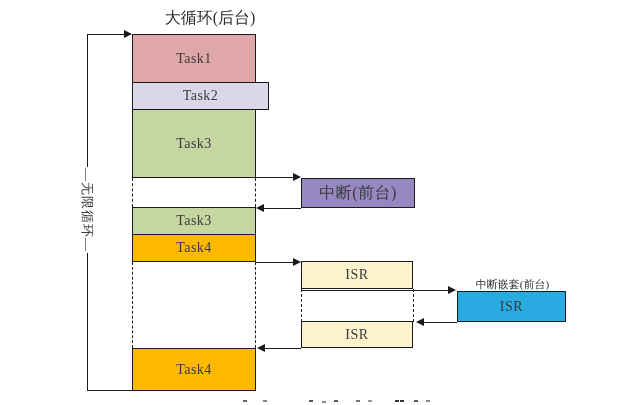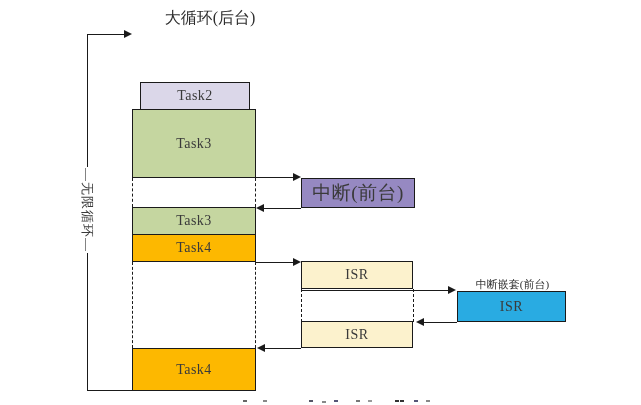--- a/index.html
+++ b/index.html
@@ -40,35 +40,36 @@
 <div id="canvas">
 
   <div class="caption-label" style="left:148px;top:8px;width:124px;">大循环(后台)</div>
 
   <div class="vline" style="left:87px;top:34px;height:357px;"></div>
   <div class="hline" style="left:87px;top:34px;width:38px;"></div>
   <div class="ah ah-r" style="left:124px;top:30px;"></div>
   <div class="hline" style="left:87px;top:390px;width:46px;"></div>
   <div id="loop-label">—无限循环—</div>
 
-  <div class="box" style="left: 132px; top: 82px; width: 110px; height: 28px; background: rgb(219, 215, 233); margin-left: 8px;">Task2</div>
+  <div class="box" style="left: 132px; top: 34px; width: 124px; height: 49px; background: rgb(223, 167, 167);">Task1</div>
+  <div class="box" style="left: 132px; top: 82px; width: 137px; height: 28px; background: rgb(219, 215, 233);">Task2</div>
   <div class="box" style="left: 132px; top: 109px; width: 124px; height: 69px; background: rgb(197, 214, 160);">Task3</div>
 
   <div class="vdash" style="left:132px;top:178px;height:29px;"></div>
   <div class="vdash" style="left:255px;top:178px;height:29px;"></div>
 
   <div class="box" style="left: 132px; top: 207px; width: 124px; height: 28px; background: rgb(197, 214, 160);">Task3</div>
   <div class="box" style="left: 132px; top: 234px; width: 124px; height: 28px; background: rgb(253, 184, 0);">Task4</div>
 
   <div class="vdash" style="left:132px;top:262px;height:86px;"></div>
   <div class="vdash" style="left:255px;top:262px;height:86px;"></div>
 
   <div class="box" style="left: 132px; top: 348px; width: 124px; height: 43px; background: rgb(253, 184, 0);">Task4</div>
 
-  <div class="box" style="left: 301px; top: 178px; width: 114px; height: 30px; font-size: 19px; background: rgb(150, 137, 194);">中断(前台)</div>
+  <div class="box" style="left: 301px; top: 178px; width: 114px; height: 30px; font-size: 16px; background: rgb(150, 137, 194);">中断(前台)</div>
 
   <div class="hline" style="left:255px;top:177px;width:39px;"></div>
   <div class="ah ah-r" style="left:293px;top:173px;"></div>
 
   <div class="hline" style="left:260px;top:208px;width:41px;"></div>
   <div class="ah ah-l" style="left:256px;top:204px;"></div>
 
   <div class="box" style="left: 301px; top: 261px; width: 112px; height: 28px; background: rgb(252, 242, 205);">ISR</div>
 
   <div class="hline" style="left:255px;top:262px;width:39px;"></div>

